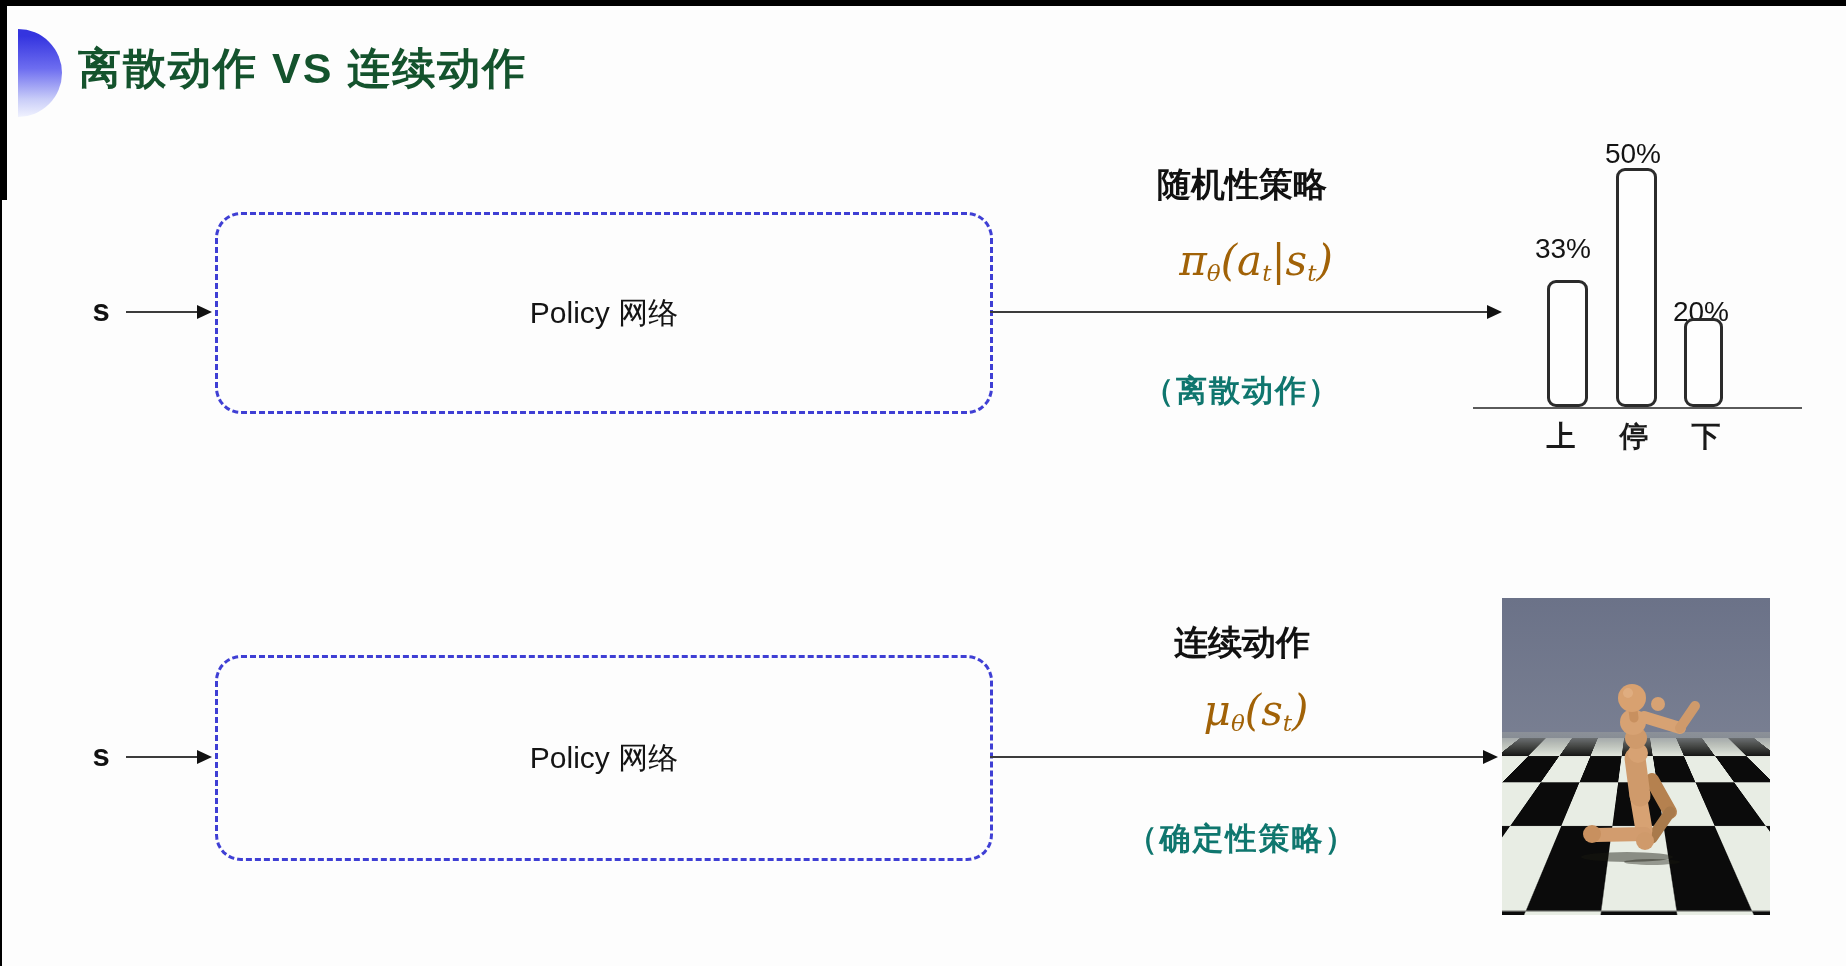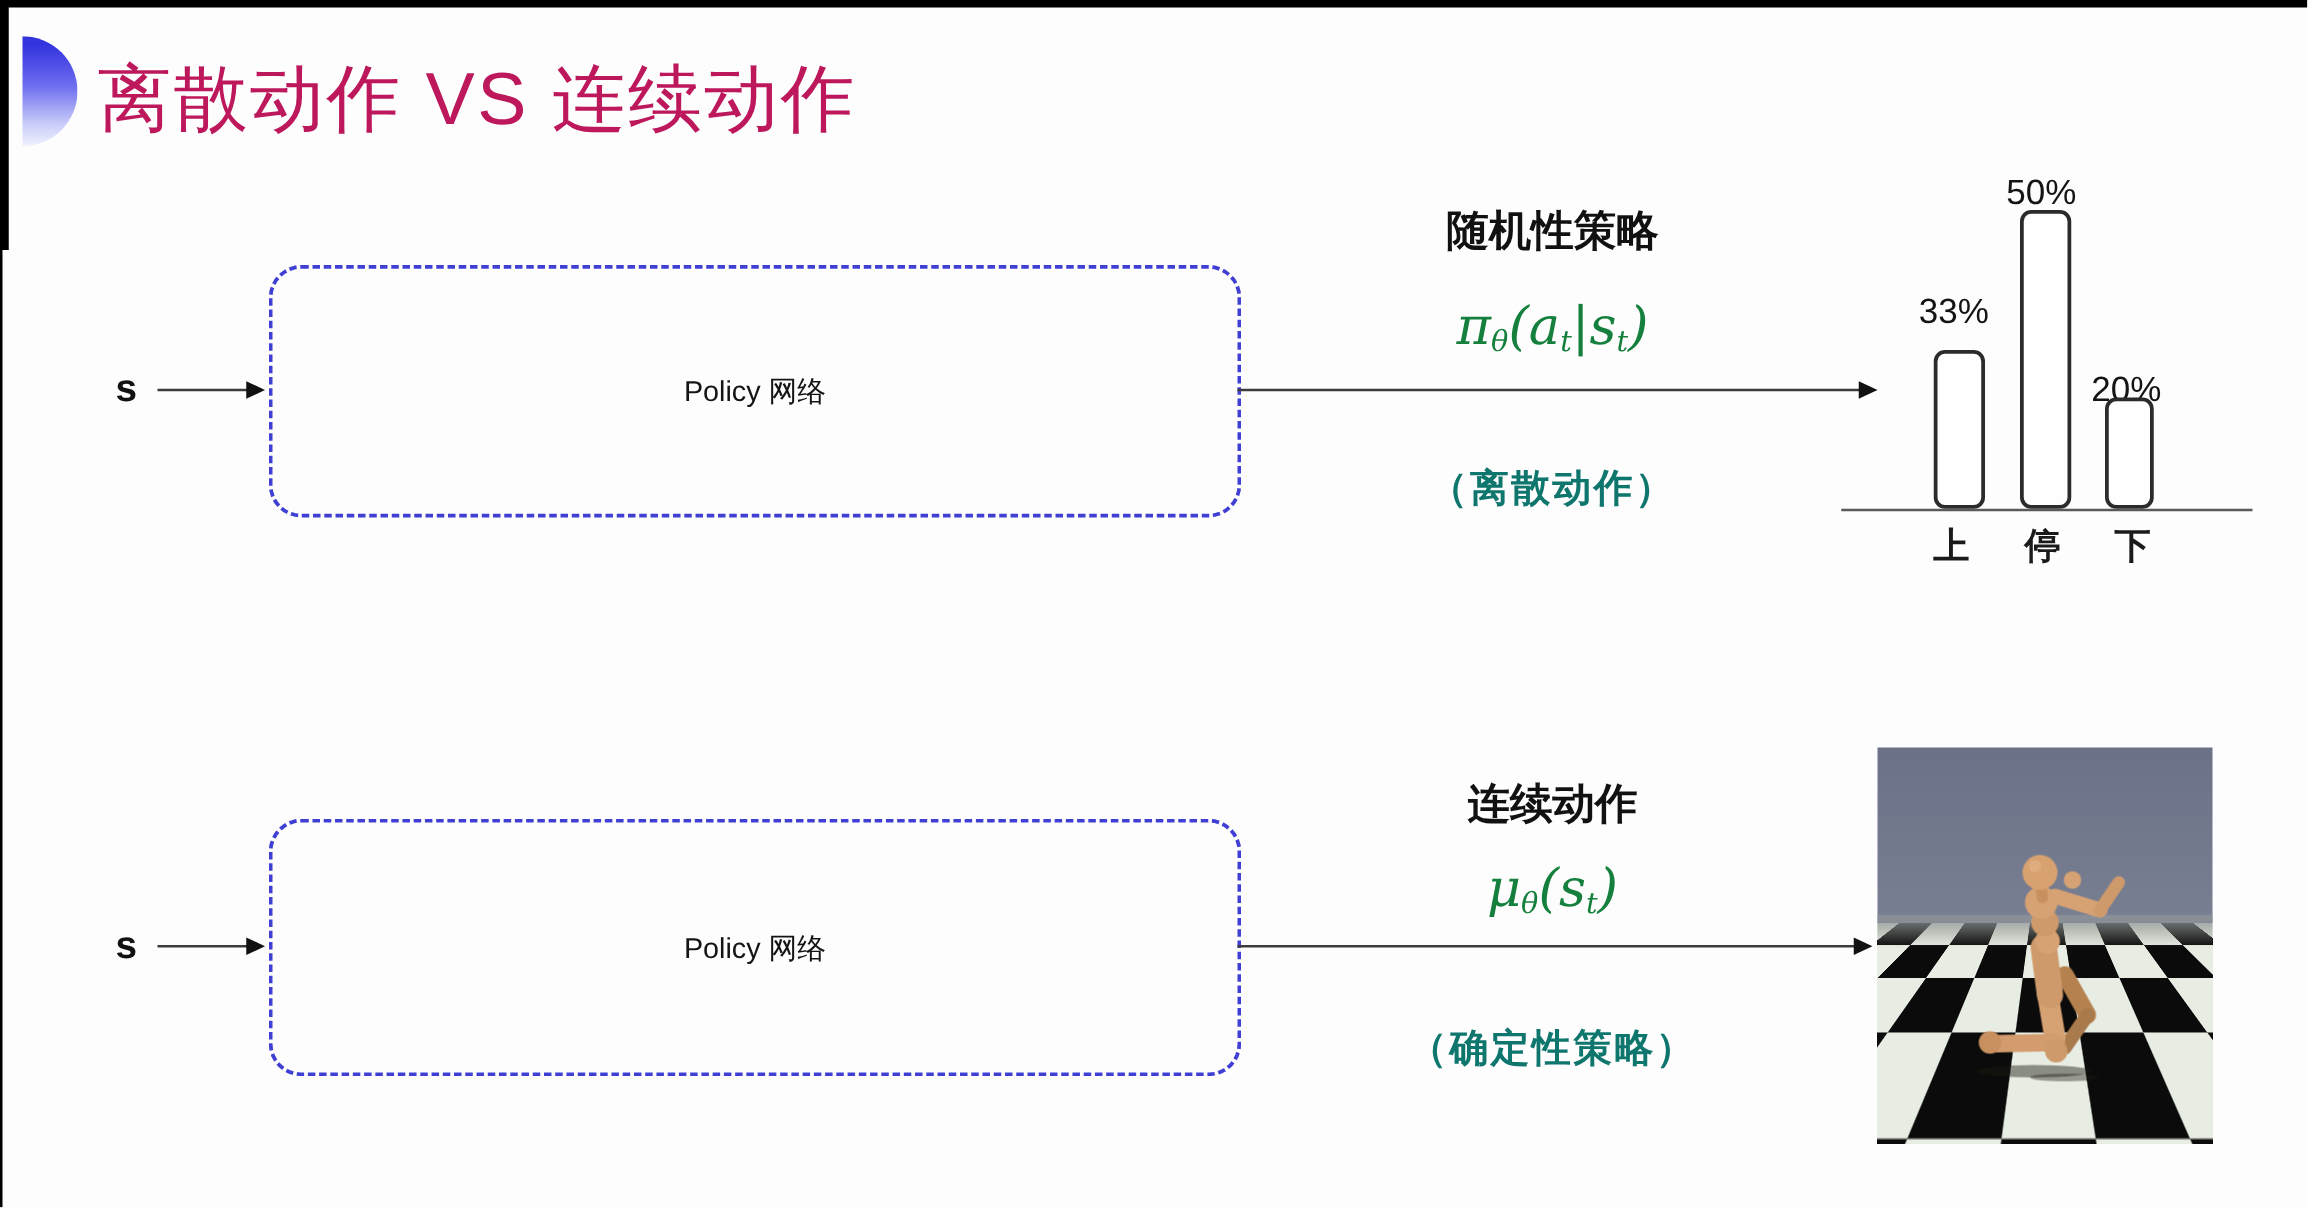--- a/index.html
+++ b/index.html
@@ -9,36 +9,36 @@
   }
   
   .edge-top{position:absolute;left:0;top:0;width:1846px;height:6px;background:#000;}
   .edge-left{position:absolute;left:0;top:0;width:7px;height:200px;background:#000;}
   .edge-left-thin{position:absolute;left:0;top:0;width:2px;height:966px;background:#000;}
 
   
   .accent-wrap{position:absolute;left:18px;top:29px;width:44px;height:88px;overflow:hidden;}
   .accent-ball{position:absolute;left:-44px;top:0;width:88px;height:88px;border-radius:50%;
     background:linear-gradient(180deg,#3434df 8%,#6d6df0 45%,#c9cdf8 80%,#f0f2fe 100%);}
-  .page-title{position:absolute;left:78px;top:40px;font-size:59px;font-weight:400;
-    color:#be185d;letter-spacing:2px;white-space:nowrap;}
+  .page-title{position:absolute;left:78px;top:40px;font-size:43px;font-weight:700;
+    color:#14532d;letter-spacing:2px;white-space:nowrap;}
 
   
   .s-label{position:absolute;width:30px;text-align:center;font-size:31px;font-weight:700;color:#111;}
   .arrow{position:absolute;height:2px;background:#3c3c3c;}
   .arrow::after{content:"";position:absolute;right:-14px;top:-6px;width:0;height:0;
     border-left:15px solid #111;border-top:7px solid transparent;border-bottom:7px solid transparent;}
   .policy-box{position:absolute;left:215px;width:772px;border:3px dashed #3f3fd4;border-radius:26px;
     display:flex;align-items:center;justify-content:center;background:transparent;}
-  .policy-box .box-label{font-size:23px;color:#141414;}
+  .policy-box .box-label{font-size:30px;color:#141414;}
 
   .mid-col{position:absolute;left:1057px;width:370px;text-align:center;}
   .policy-type{position:absolute;left:0;width:100%;font-size:34px;font-weight:700;color:#111;}
-  .formula{position:absolute;left:0;width:100%;font-size:42px;font-style:italic;
-    font-family:"DejaVu Serif","Liberation Serif",serif;color:#15803d;}
+  .formula{position:absolute;left:14px;width:100%;font-size:42px;font-style:italic;
+    font-family:"DejaVu Serif","Liberation Serif",serif;color:#a16207;}
   .formula sub{font-size:0.55em;font-style:italic;vertical-align:-0.25em;}
   .action-note{position:absolute;left:0;width:100%;font-size:31px;font-weight:700;color:#0f766e;letter-spacing:2px;}
 
   
   .bar{position:absolute;background:#fefefe;border:3px solid #2b2b2b;border-radius:9px;box-sizing:border-box;}
   .chart-axis{position:absolute;left:1473px;top:407px;width:329px;height:2px;background:#5a5a5a;}
   .bar-value{position:absolute;transform:translate(-50%,-50%);font-size:28px;font-weight:500;color:#141414;white-space:nowrap;}
   .bar-cat{position:absolute;transform:translate(-50%,-50%);font-size:29px;font-weight:700;color:#1a1a1a;}
 
   

